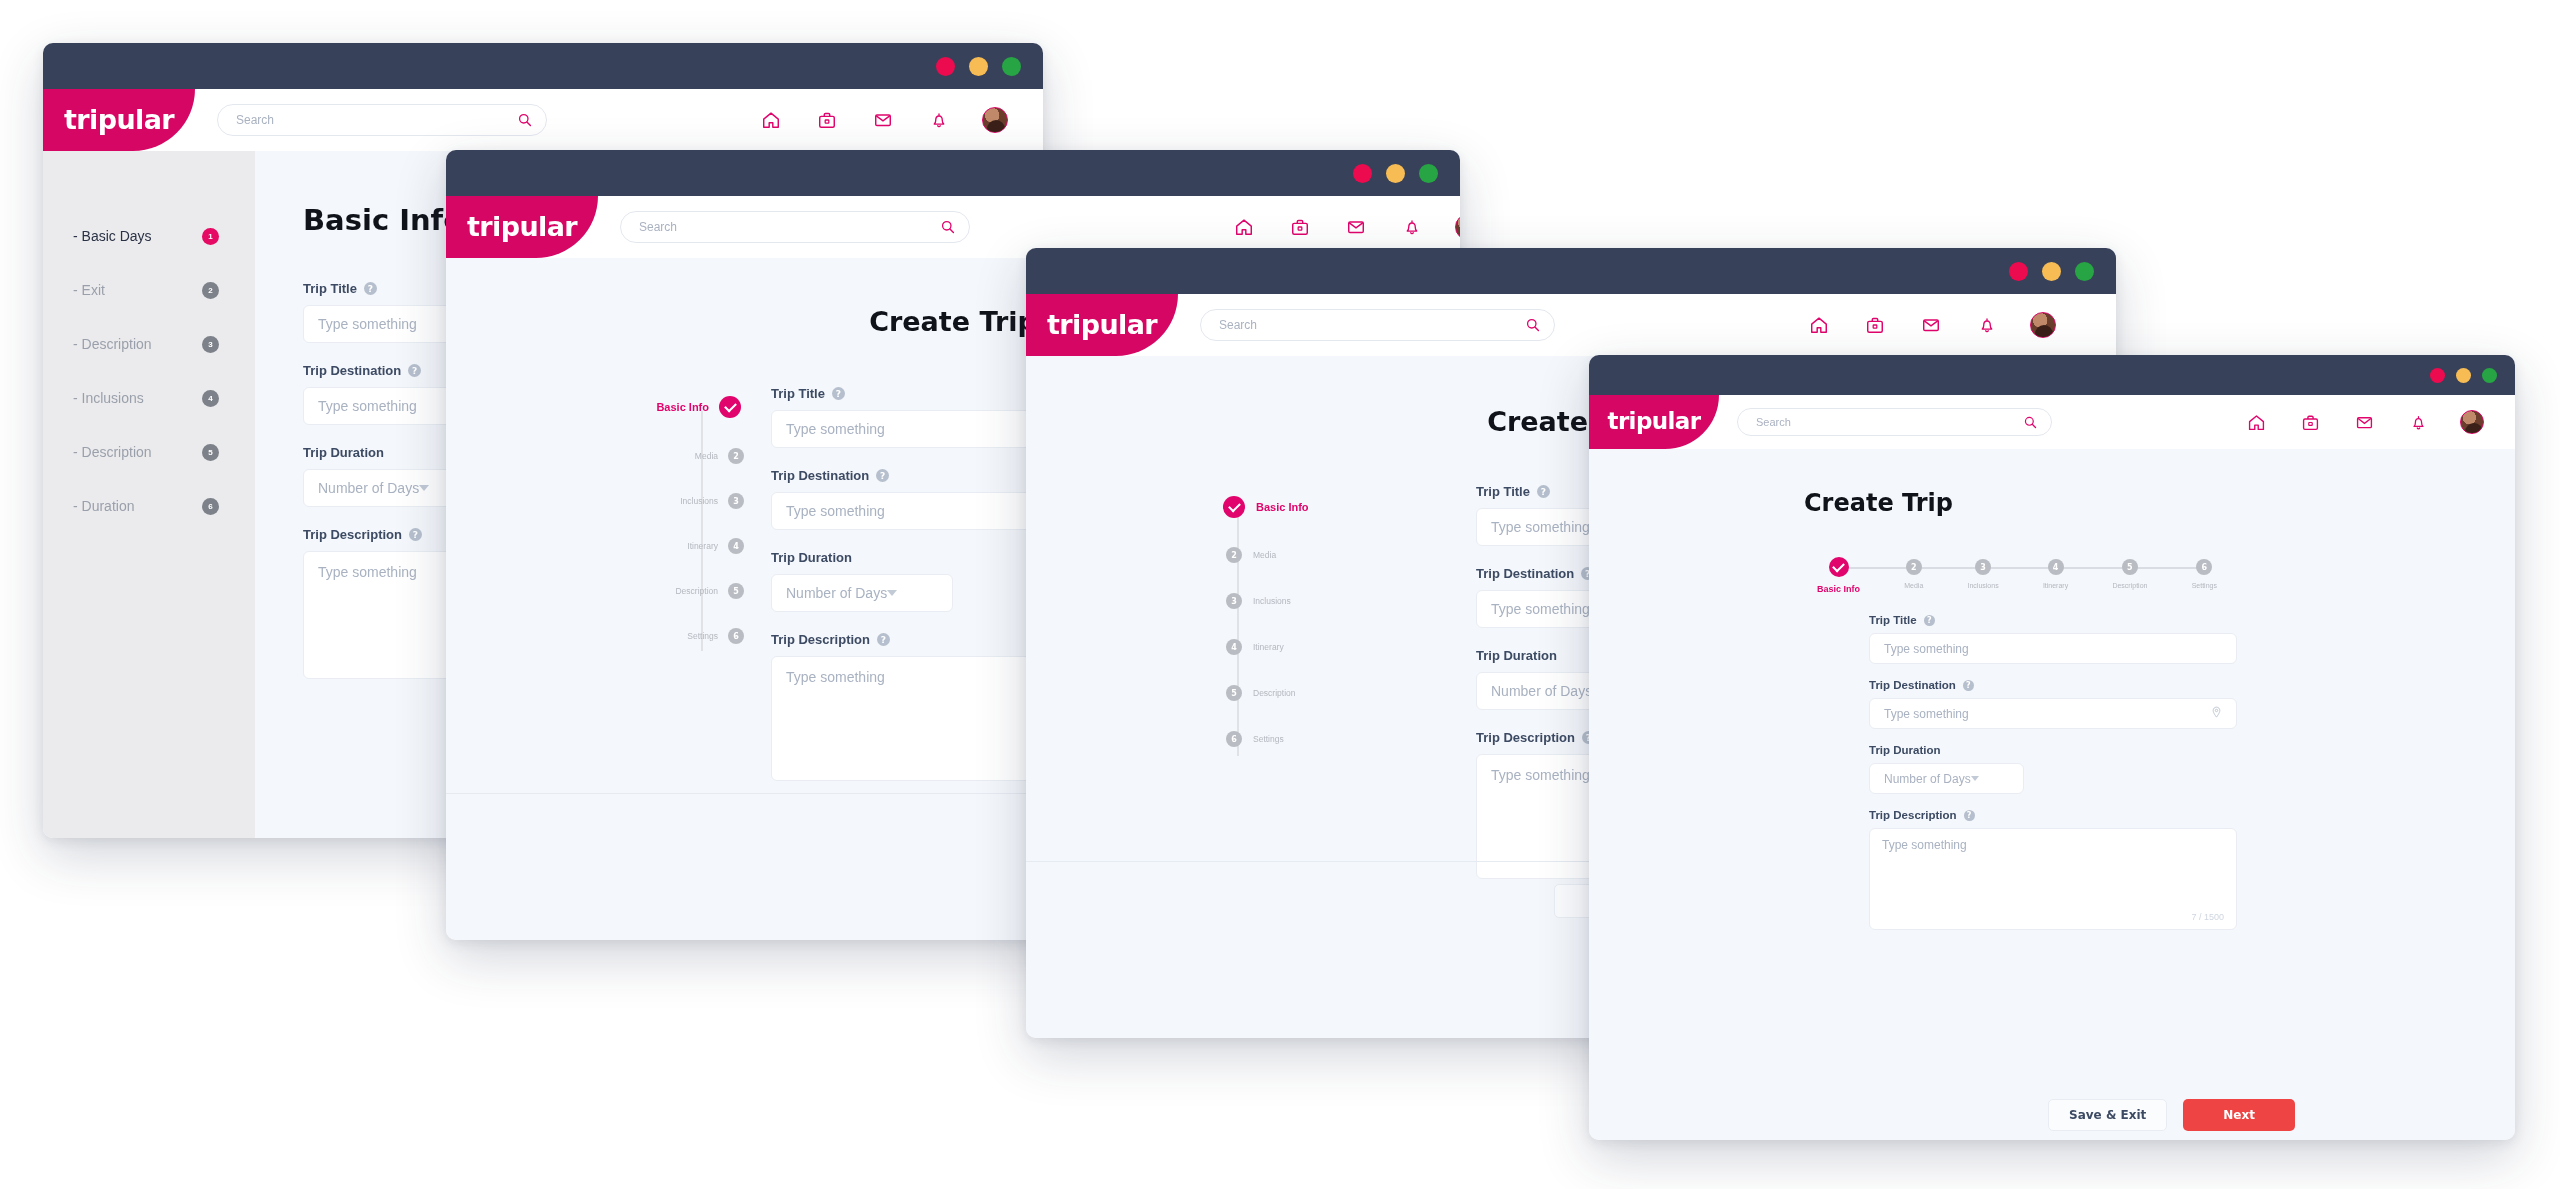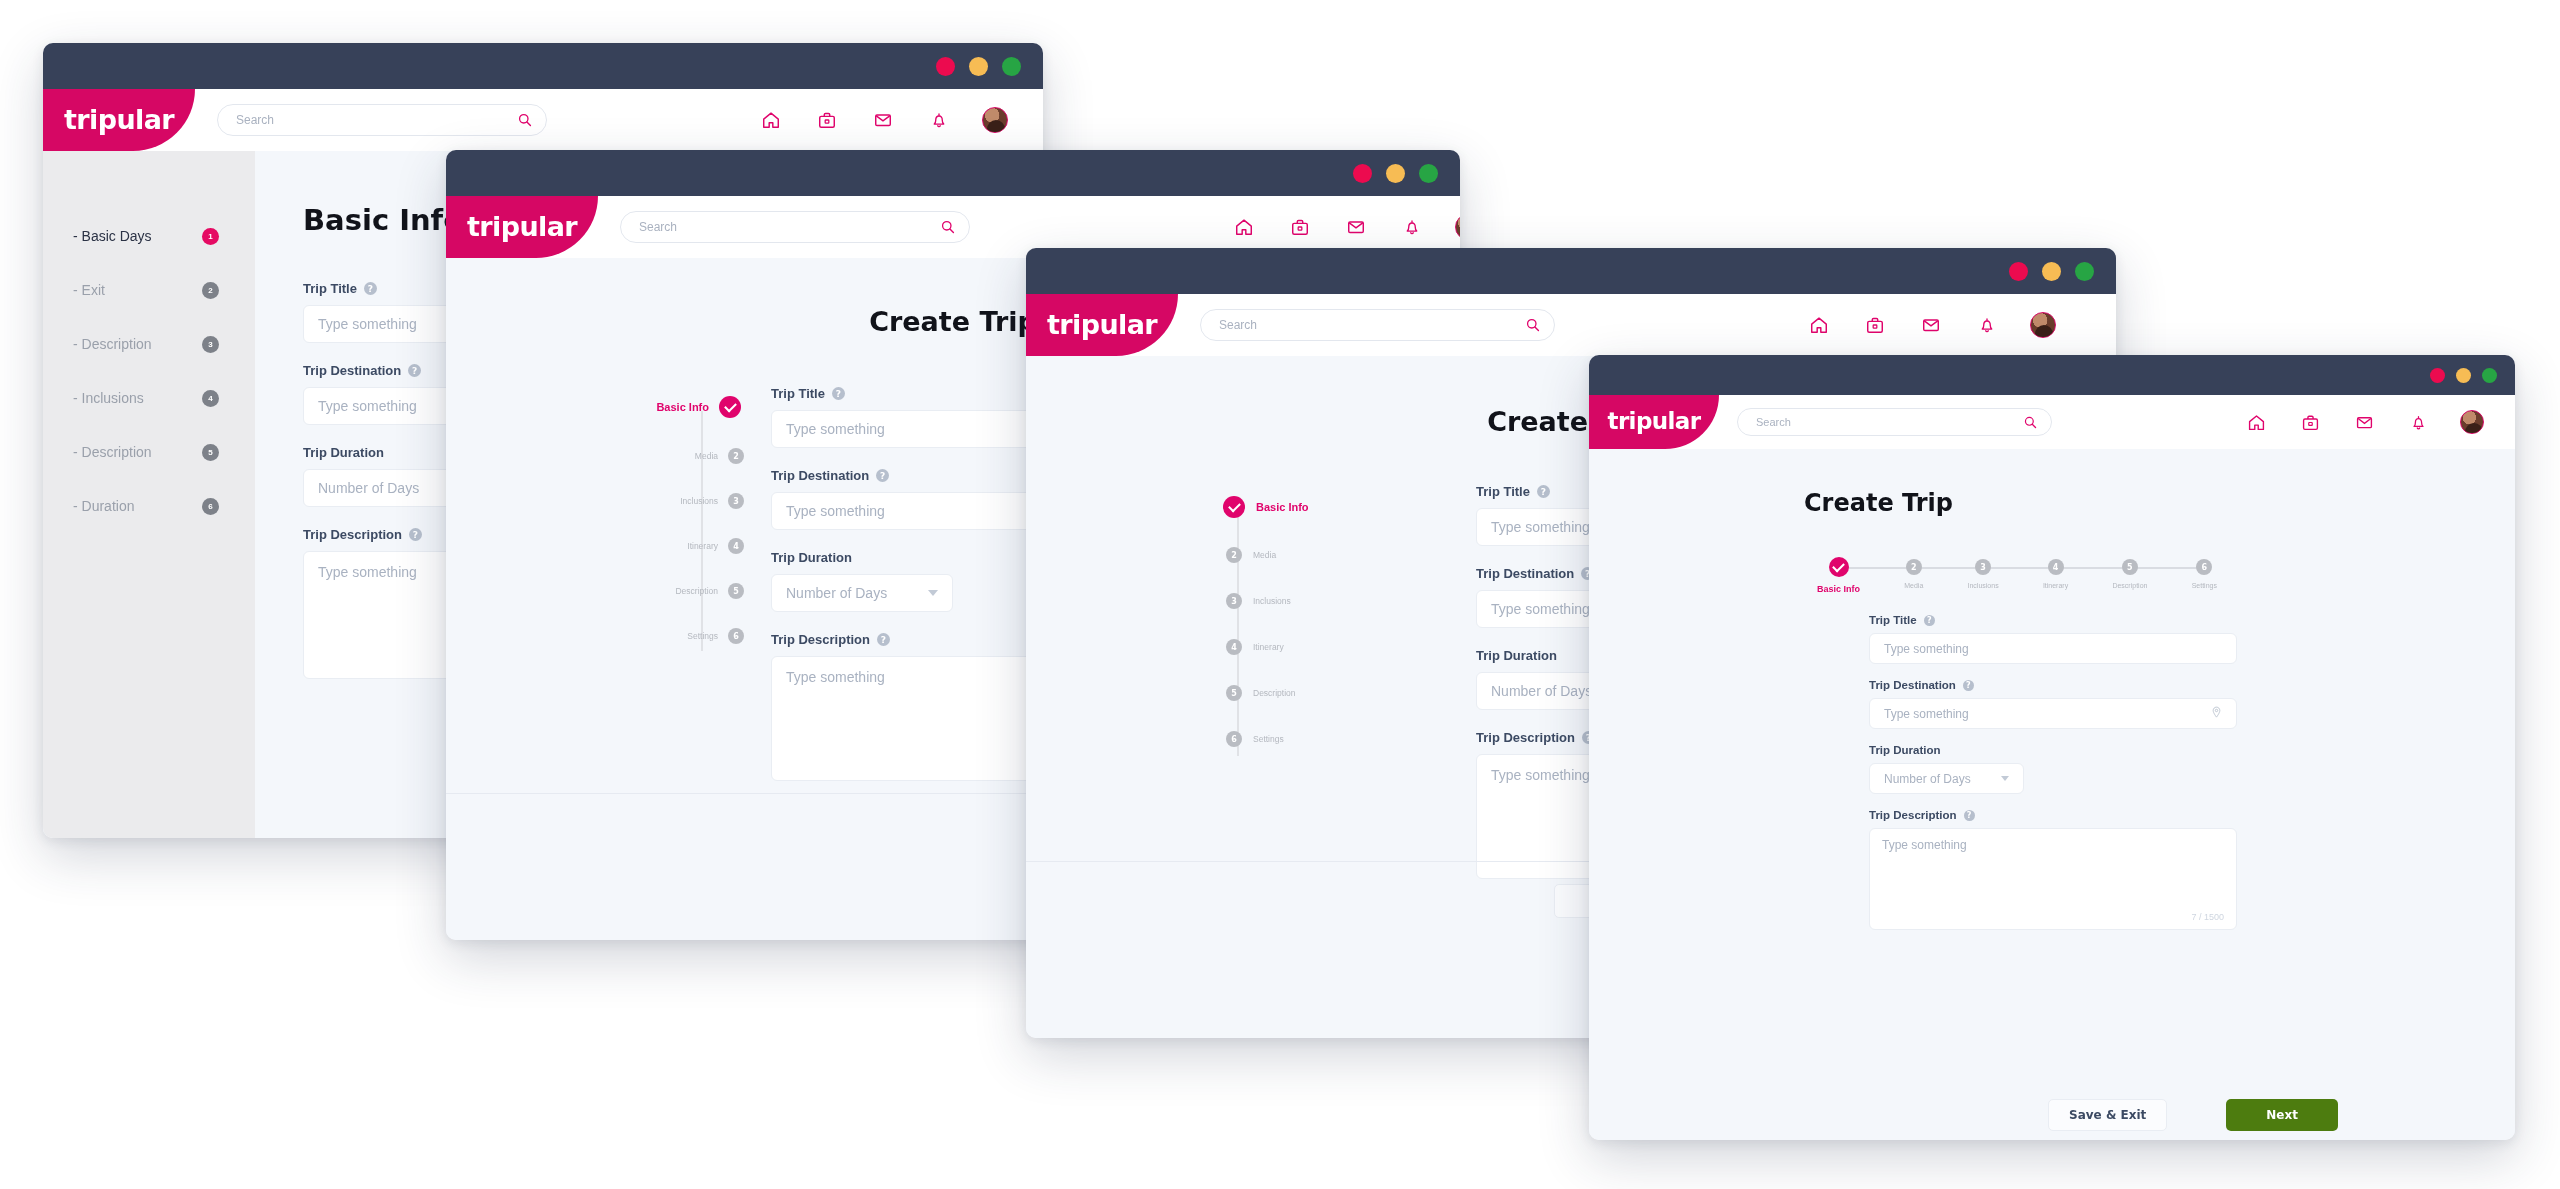--- a/index.html
+++ b/index.html
@@ -114,21 +114,21 @@
     background: #b6bfcd; color: #fff; font-size: 9px; font-weight: 700;
     display: inline-flex; align-items: center; justify-content: center;
     font-family: "DejaVu Sans", sans-serif;
   }
   .fld {
     height: 38px; background: #fff; border: 1px solid #e9edf3;
     border-radius: 6px; display: flex; align-items: center;
     padding: 0 14px; color: #a9b2c1; font-size: 14px;
     margin-bottom: 20px; position: relative;
   }
-  .fld.sel { justify-content: space-between; }
+  .fld.sel { }
   .ta {
     background: #fff; border: 1px solid #e9edf3; border-radius: 6px;
     padding: 12px 14px; color: #a9b2c1; font-size: 14px;
     position: relative;
   }
   .counter {
     position: absolute; right: 12px; bottom: 7px;
     font-size: 9px; color: #cfd6e0;
   }
   .caret {
@@ -136,21 +136,21 @@
     border-right: 5px solid transparent; border-top: 6px solid #c2cad6;
   }
 
   .btn {
     height: 34px; border-radius: 5px; display: inline-flex;
     align-items: center; justify-content: center;
     font-size: 13px; font-weight: 700;
     font-family: "DejaVu Sans", sans-serif;
   }
   .btn.ghost { background: #fbfcfe; border: 1px solid #e9edf3; color: #3c4a63; padding: 0 22px; }
-  .btn.primary { background: #4d7c0f; color: #fff; padding: 0 38px; margin-left: 43px; }
+  .btn.primary { background: #ef4444; color: #fff; padding: 0 38px; }
 
   
   .vstep { position: relative; }
   .vstep .line {
     position: absolute; width: 2px; background: #e0e2e6;
   }
   .vrow { display: flex; align-items: center; position: relative; height: 28px; }
   .circ {
     width: 16px; height: 16px; border-radius: 50%; background: #b9bcc2;
     color: #fff; font-size: 8px; font-weight: 700; flex: none;

